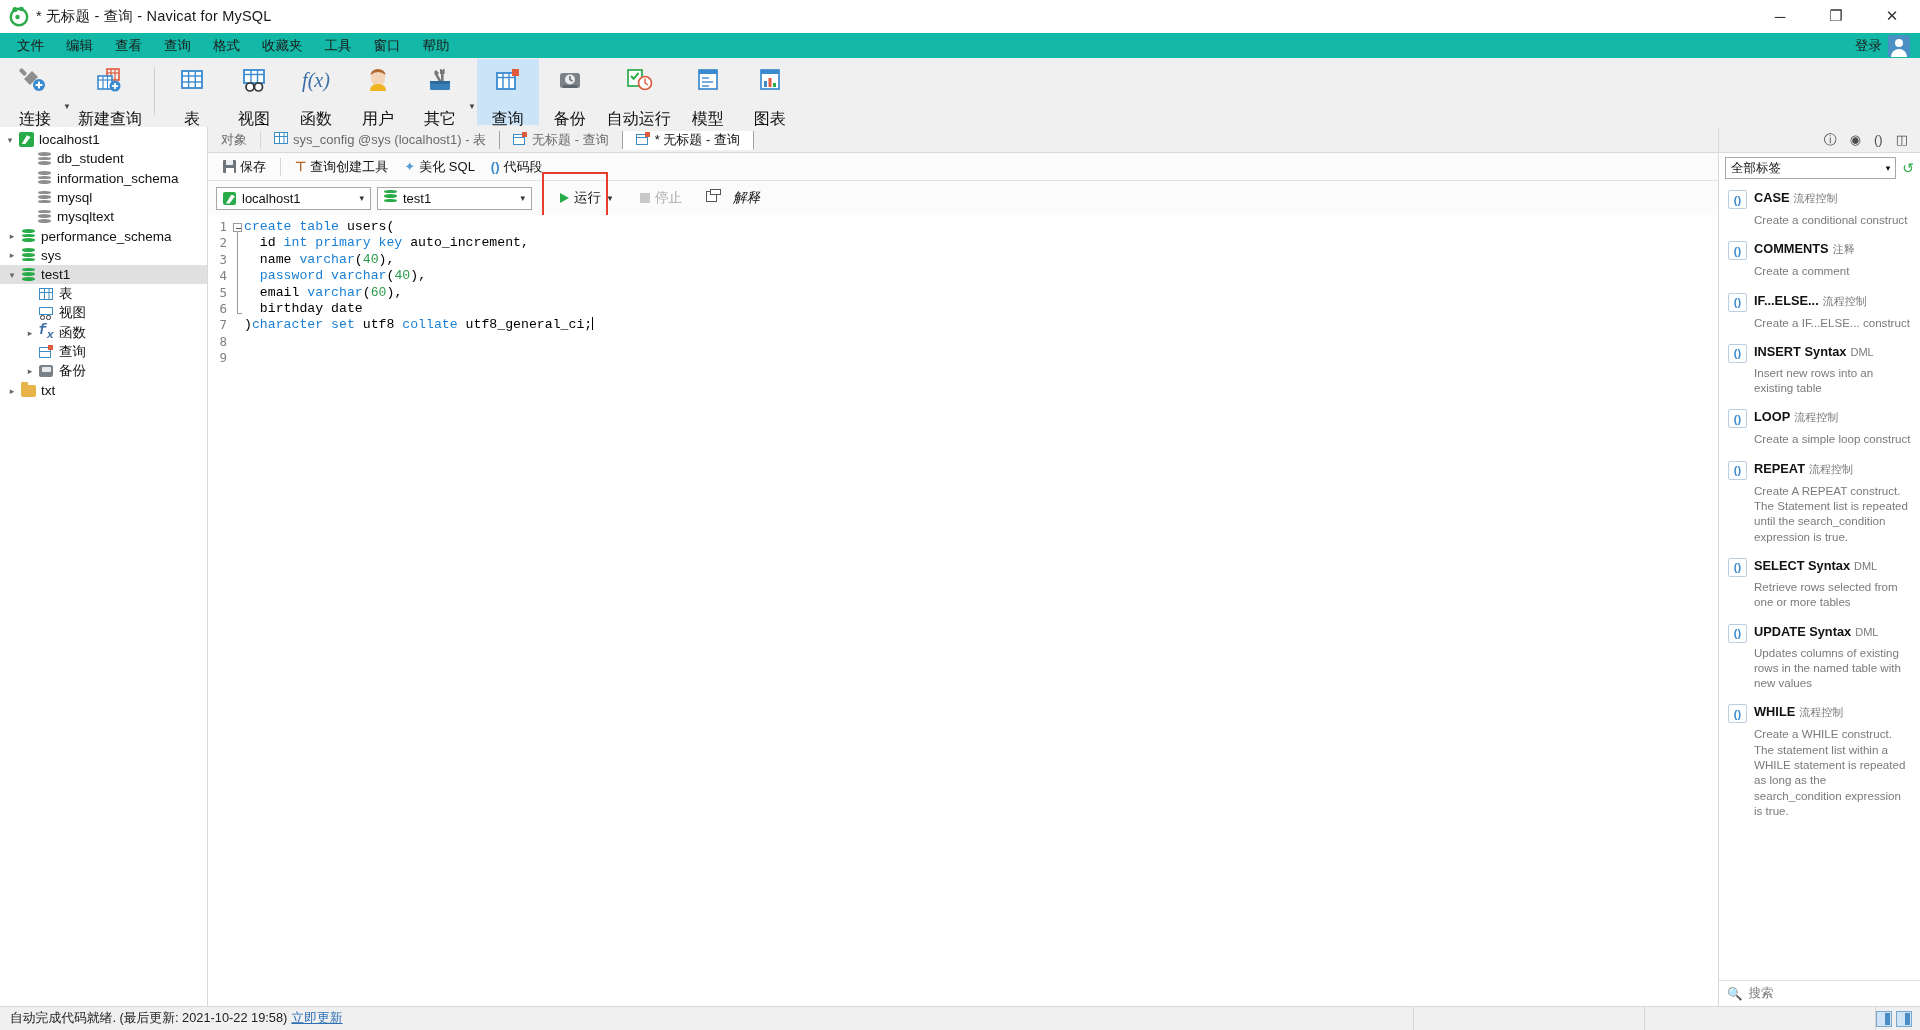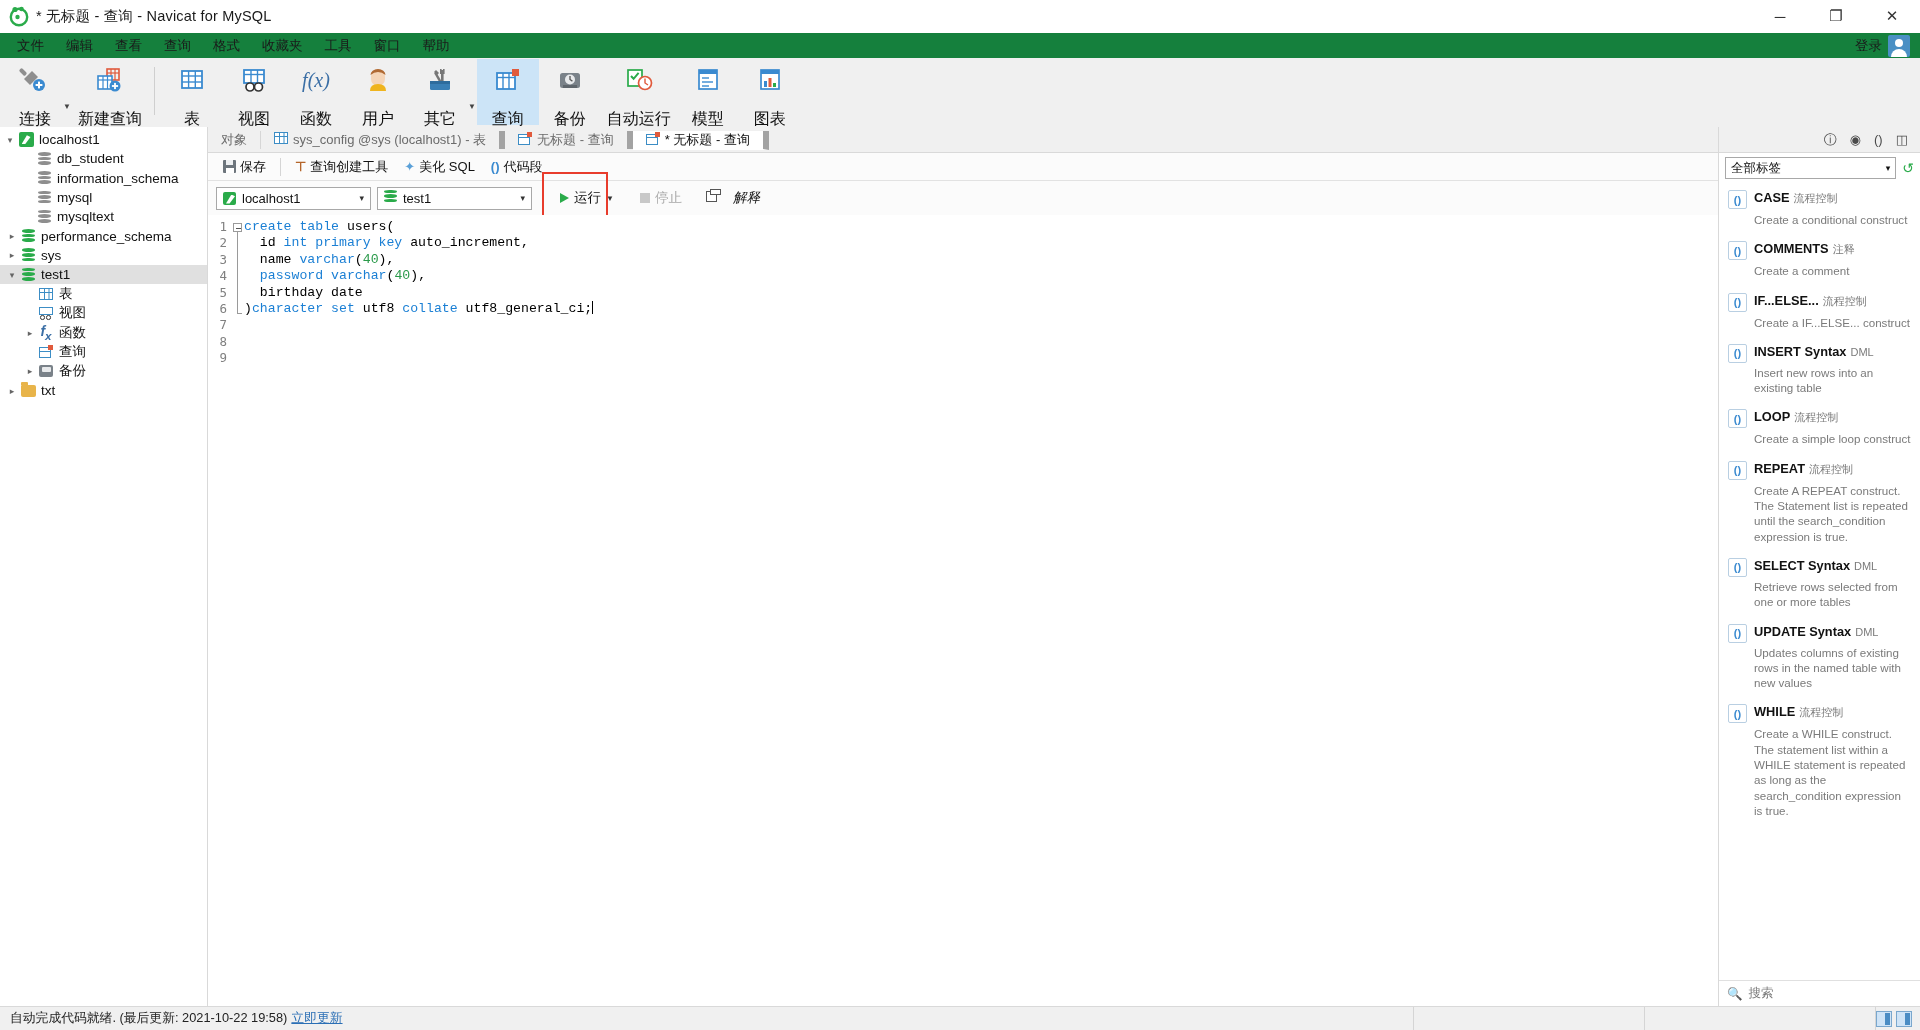--- a/index.html
+++ b/index.html
@@ -18,21 +18,21 @@
     height: 33px; background: #ffffff; display: flex; align-items: center;
     border-bottom: 1px solid #ffffff; flex: 0 0 33px;
   }
   .titlebar .logo { width: 22px; height: 22px; margin-left: 8px; margin-right: 6px; position: relative; flex: 0 0 22px; }
   .titlebar .title-text { font-size: 14.5px; color: #1a1a1a; letter-spacing: .2px; }
   .winbtns { margin-left: auto; display: flex; height: 33px; }
   .winbtn { width: 56px; height: 33px; display: flex; align-items: center; justify-content: center; font-size: 15px; color: #333; }
 
   
   .menubar {
-    height: 26px; background: #15803d; display: flex; align-items: center;
+    height: 26px; background: #14b8a6; display: flex; align-items: center;
     padding-left: 6px; flex: 0 0 26px; border-bottom: 1px solid #f0f0f0;
   }
   .menu-item { padding: 3px 11px; font-size: 13.5px; color: #1a1a1a; cursor: default; }
   .menubar .login-area { margin-left: auto; display: flex; align-items: center; gap: 6px; padding-right: 10px; }
   .login-text { font-size: 13.5px; color: #1a1a1a; }
   .avatar-sq { width: 22px; height: 22px; background: #4a90c4; position: relative; overflow: hidden; border-radius: 2px; }
   .avatar-sq::before { content:""; position:absolute; width:8px; height:8px; border-radius:50%; background:#fff; left:7px; top:4px; }
   .avatar-sq::after { content:""; position:absolute; width:16px; height:9px; border-radius:8px 8px 0 0; background:#fff; left:3px; top:14px; }
 
   
@@ -77,21 +77,21 @@
   .ic-table { width: 14px; height: 12px; border: 1.4px solid #3c8dc5; position: relative; background:#fff; }
   .ic-table::before { content:""; position:absolute; left:0; right:0; top:3px; height:1.2px; background:#3c8dc5; }
   .ic-table::after { content:""; position:absolute; top:0; bottom:0; left:4px; width:1.2px; background:#3c8dc5;
     box-shadow: 4.5px 0 0 0 #3c8dc5; }
 
   .ic-view { width: 14px; height: 13px; position: relative; }
   .ic-view .vt { position:absolute; top:0; left:0; width:14px; height:8px; border:1.4px solid #3c8dc5; background:#fff; }
   .ic-view .vo { position:absolute; bottom:0; width:4.5px; height:4.5px; border:1.3px solid #333; border-radius:50%; background:#fff;}
   .ic-view .vo1 { left:1px; } .ic-view .vo2 { left:7px; }
 
-  .ic-fx { font-family: Liberation Sans, sans-serif; font-style: italic; color: #3a6ea5; font-size: 14px; font-weight:600; line-height:1; }
+  .ic-fx { font-family: Liberation Mono, monospace; font-style: italic; color: #3a6ea5; font-size: 14px; font-weight:600; line-height:1; }
 
   .ic-query { width: 14px; height: 13px; position: relative; }
   .ic-query .qt { position:absolute; left:0; top:2px; width:12px; height:11px; border:1.4px solid #3c8dc5; background:#fff; }
   .ic-query .qt::before { content:""; position:absolute; left:0; right:0; top:2.4px; height:1.1px; background:#3c8dc5; }
   .ic-query .qr { position:absolute; right:0; top:0; width:5px; height:5px; background:#e05a3c; }
 
   .ic-backup { width: 14px; height: 12px; background: #7a8289; border-radius: 2px; position: relative; }
   .ic-backup::after { content:""; position:absolute; left:2.5px; top:2px; width:9px; height:5px; background:#e8eaec; border-radius:1px; }
 
   .ic-folder { width: 15px; height: 12px; background: #e8b44a; border-radius: 1px 2px 2px 2px; position: relative; }
@@ -99,21 +99,21 @@
 
   
   .center { flex: 1 1 auto; display: flex; flex-direction: column; min-width: 0; background: #fff; }
 
   .objtabs {
     height: 26px; flex: 0 0 26px; background: #f0f0f0; display: flex; align-items: center;
     border-bottom: 1px solid #d9d9d9;
   }
   .objtab {
     display: flex; align-items: center; gap: 5px; padding: 0 13px; font-size: 13px; color: #6b6b6b;
-    border-right: 6px solid #a3a3a3; background: #f0f0f0; cursor: default; white-space: nowrap;
+    border-right: 1px solid #a3a3a3; background: #f0f0f0; cursor: default; white-space: nowrap;
   }
   .objtab.active { background: #ffffff; color: #111; border-bottom: 1px solid #fff; margin-bottom:-1px; }
   .objtab.plain { border-right: 1px solid #d6d6d6; }
   .objtabs .filler { flex: 1 1 auto; background: #f0f0f0; border-bottom: 0; }
 
   .qtoolbar {
     height: 28px; flex: 0 0 28px; background: #fbfbfb; display: flex; align-items: center;
     gap: 2px; padding-left: 8px; border-bottom: 1px solid #e2e2e2;
   }
   .qtb { display:flex; align-items:center; gap:4px; padding: 3px 7px; font-size: 13px; color:#111; cursor: default; }
@@ -635,20 +635,21 @@
         <div class="foldcol">
           <div class="fold-box"></div>
           <div class="fold-line"></div>
           <div class="fold-end"></div>
         </div>
         <div class="codearea">
           <div class="cline"><span class="kw">create table </span><span class="pl">users(</span></div>
           <div class="cline"><span class="pl">  id </span><span class="kw">int primary key </span><span class="pl">auto_increment,</span></div>
           <div class="cline"><span class="pl">  name </span><span class="kw">varchar</span><span class="pl">(</span><span class="num">40</span><span class="pl">),</span></div>
           <div class="cline"><span class="kw">  password </span><span class="kw">varchar</span><span class="pl">(</span><span class="num">40</span><span class="pl">),</span></div>
+          <div class="cline"><span class="pl">  email </span><span class="kw">varchar</span><span class="pl">(</span><span class="num">60</span><span class="pl">),</span></div>
           <div class="cline"><span class="pl">  birthday date</span></div>
           <div class="cline"><span class="pl">)</span><span class="kw">character set </span><span class="pl">utf8 </span><span class="kw">collate </span><span class="pl">utf8_general_ci;</span><span class="caret"></span></div>
           <div class="cline"></div>
           <div class="cline"></div>
         </div>
       </div>
 
     </div>
 
     <div class="rightpanel">

